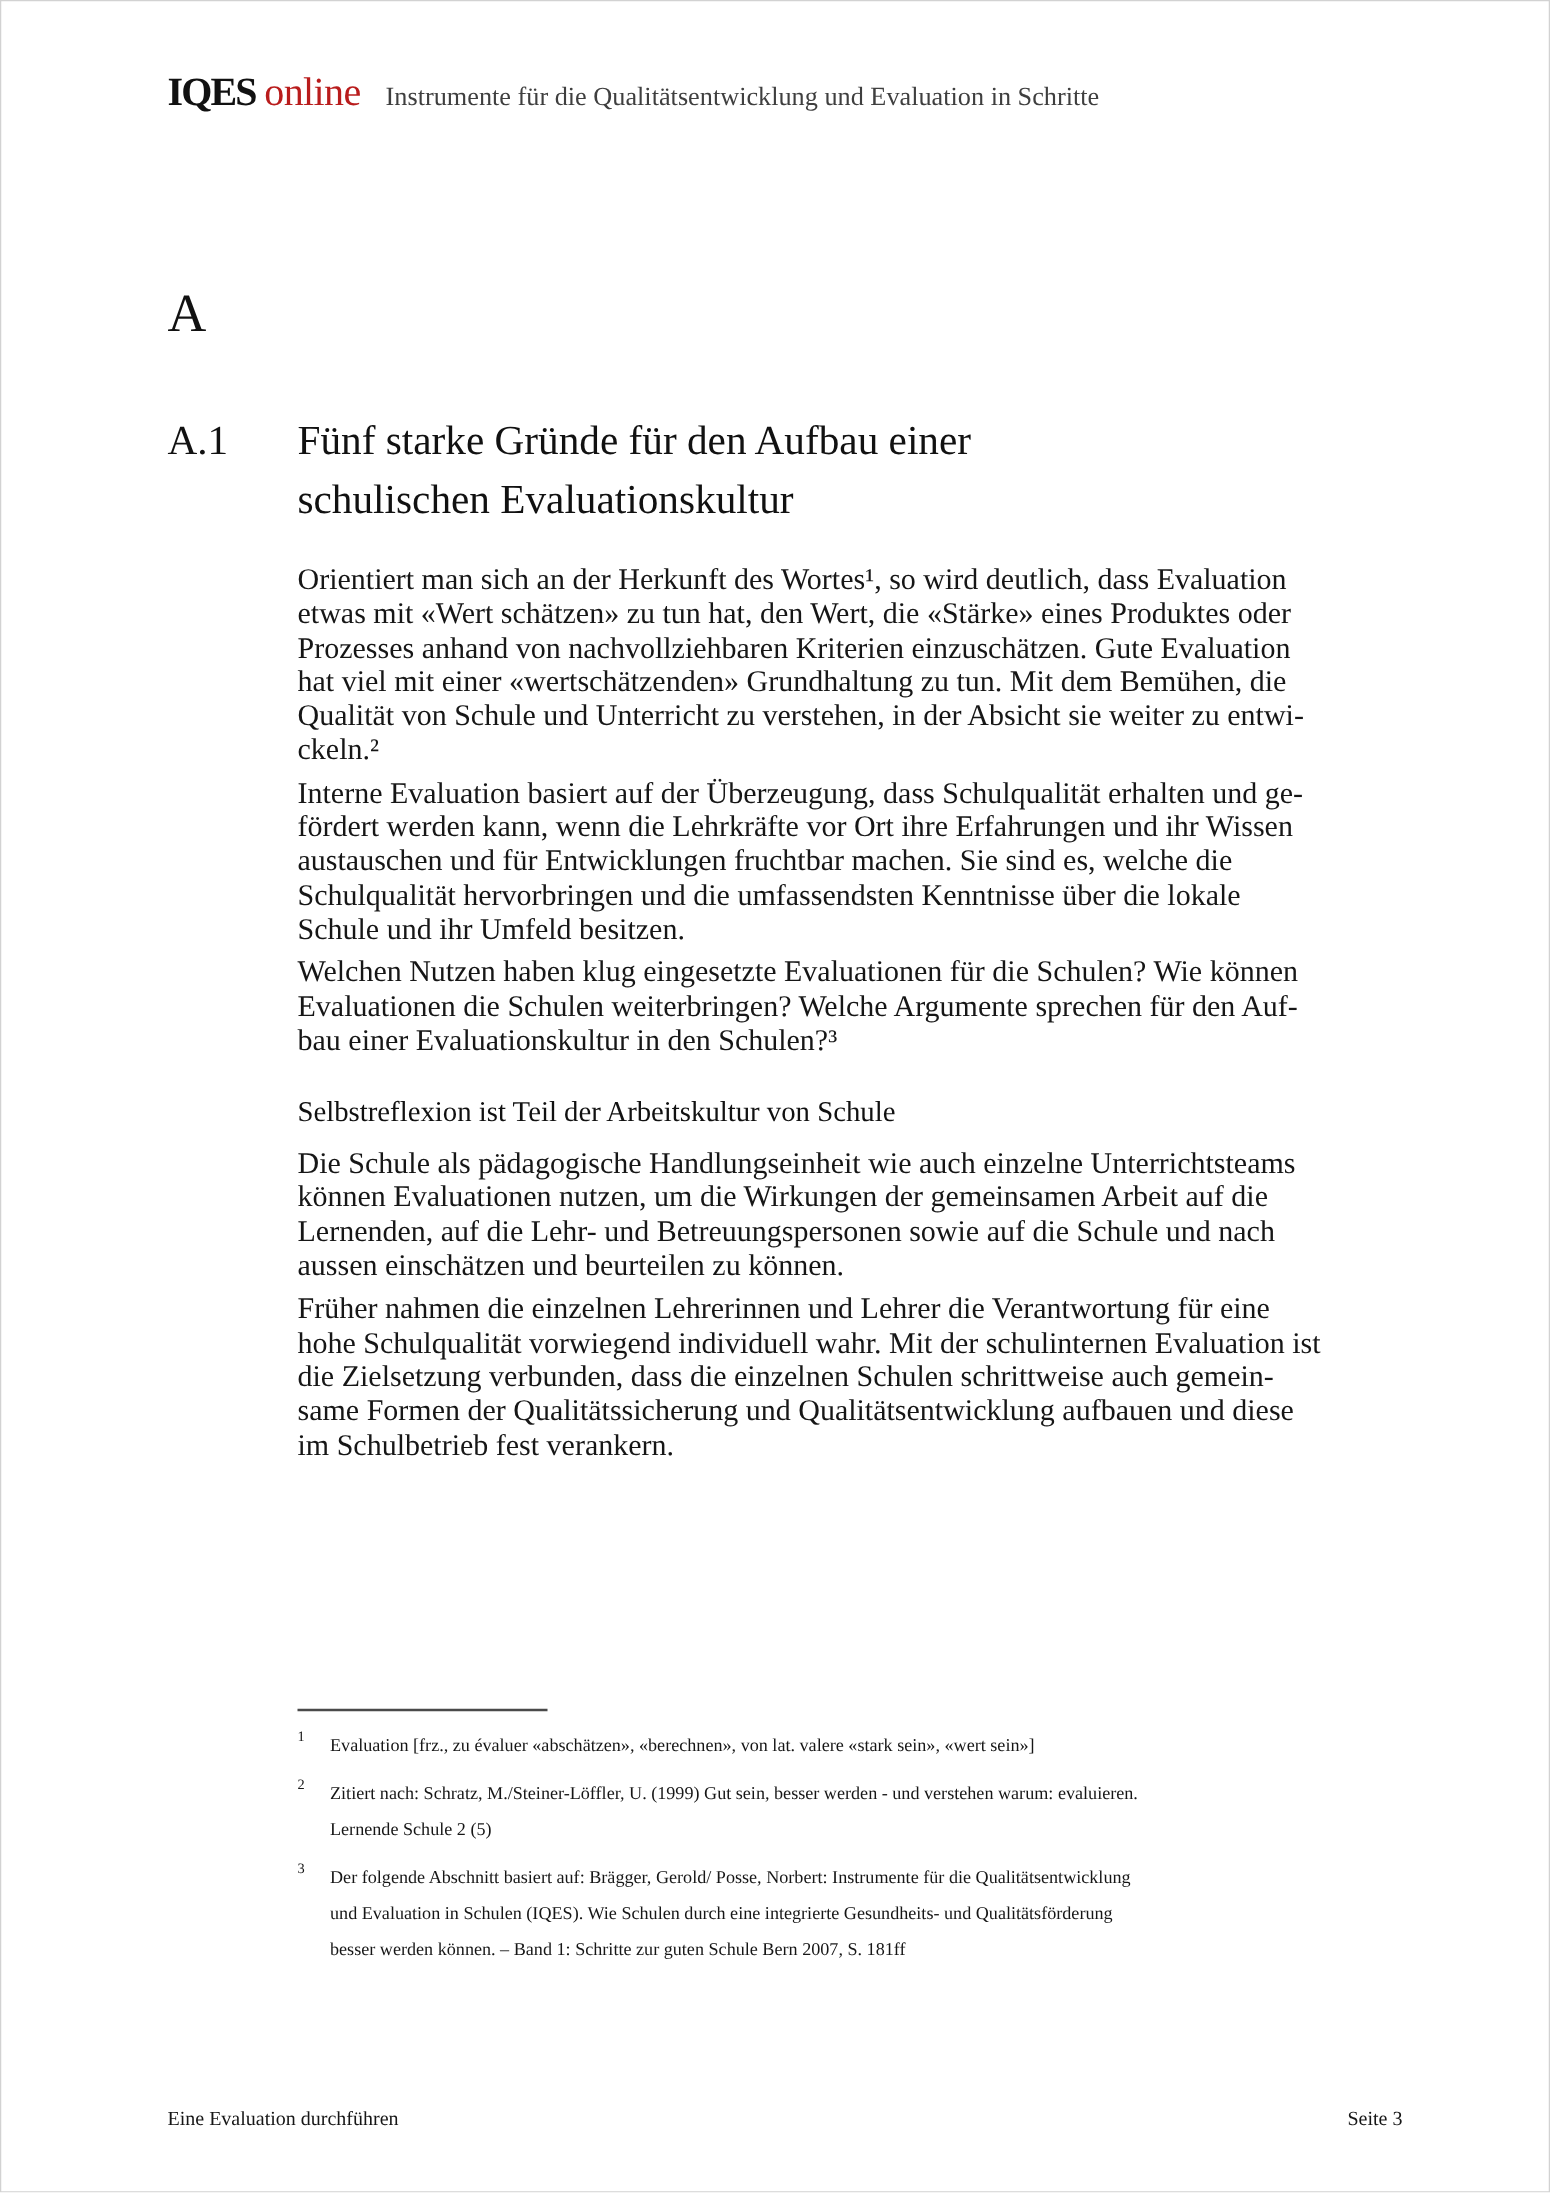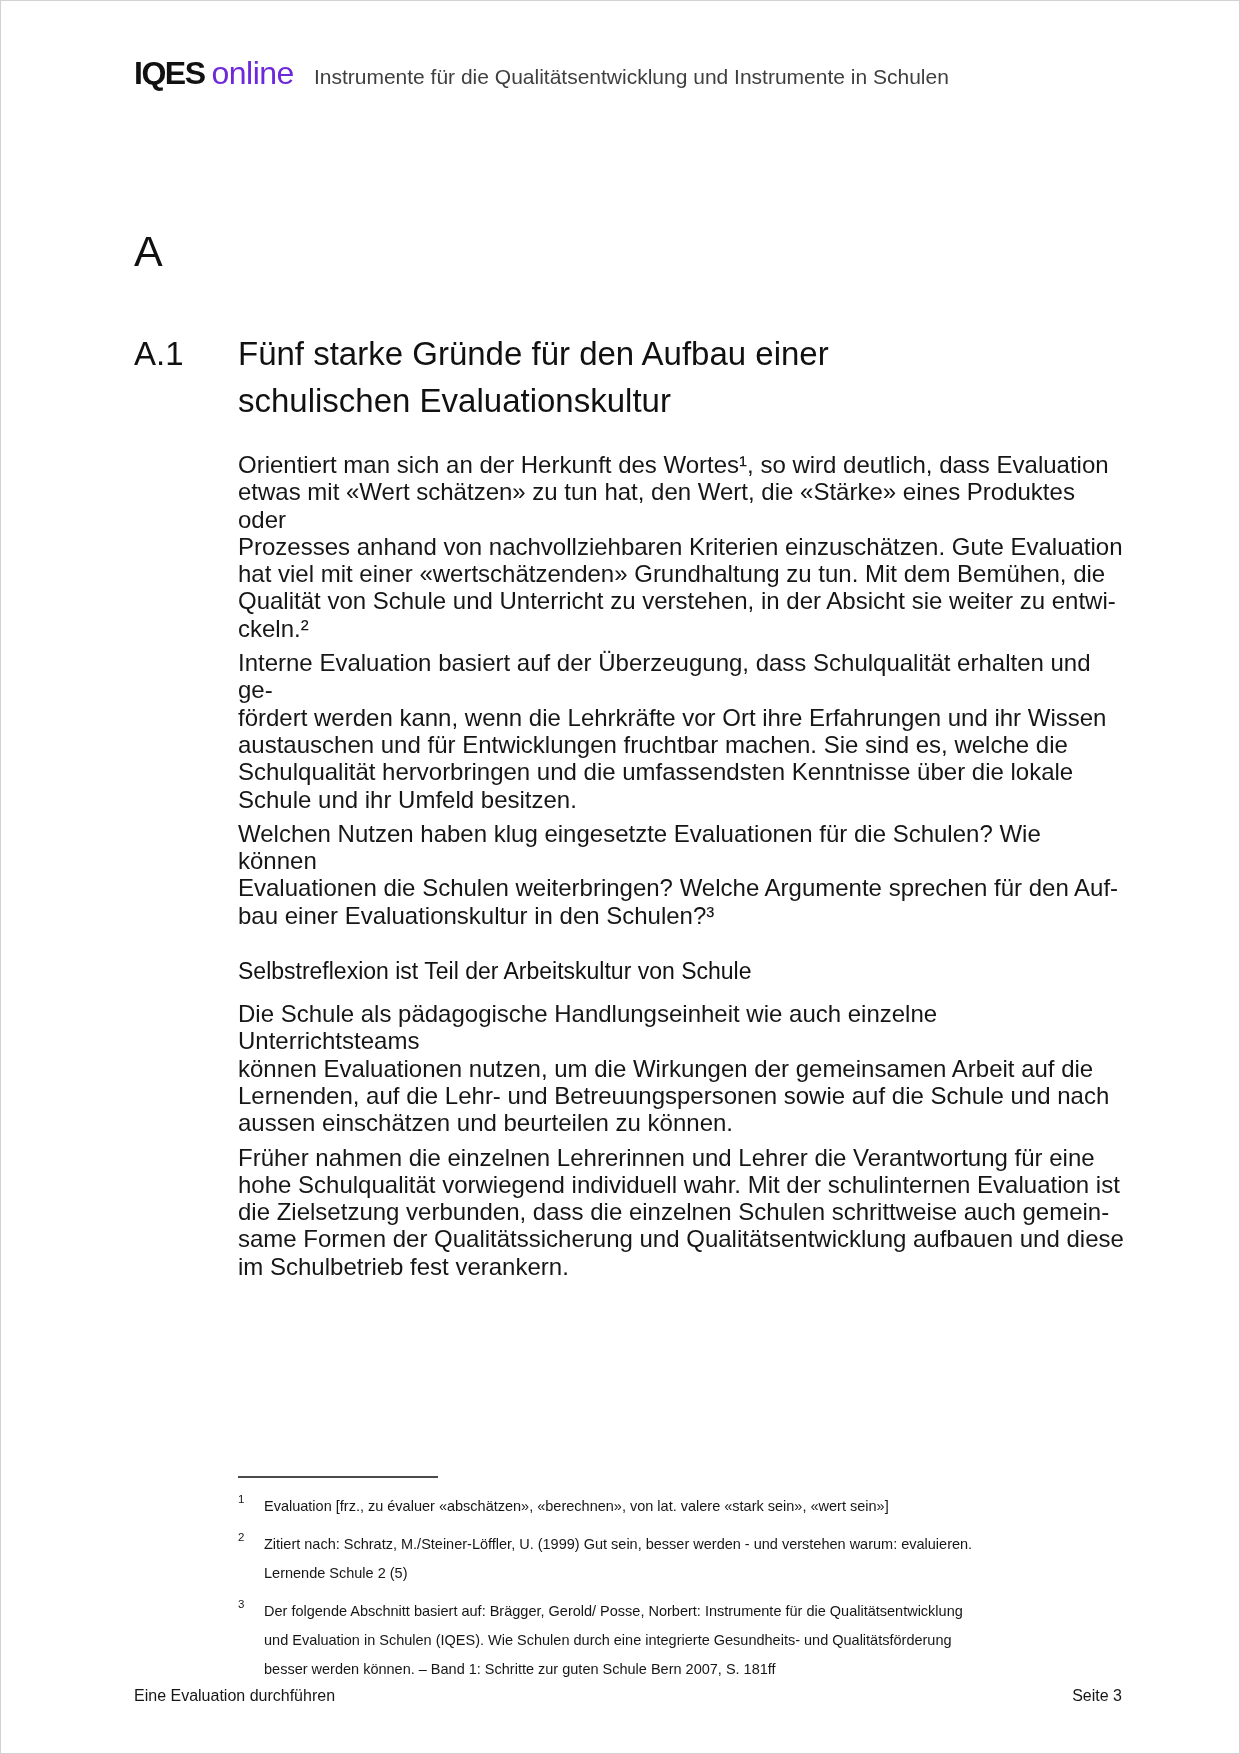--- a/index.html
+++ b/index.html
@@ -2,31 +2,31 @@
 <html lang="de"><head>
 <meta charset="utf-8">
 <style>
   html,body{margin:0;padding:0;background:#ffffff;}
   .page{
     position:relative;
     width:1240px;height:1754px;
     background:#ffffff;
     box-sizing:border-box;
     border:1px solid #d2d2d2;
-    font-family:Liberation Sans, sans-serif;
+    font-family:Liberation Serif, serif;
     color:#161616;
     overflow:hidden;
   }
   
   .header{
     position:absolute;top:54px;left:133px;right:117px;
     display:flex;align-items:baseline;white-space:nowrap;
   }
   .logo-iqes{font-size:32px;font-weight:700;letter-spacing:-1.5px;color:#111;}
-  .logo-online{font-size:32px;font-weight:400;letter-spacing:-0.5px;color:#6d28d9;margin-left:7px;text-align:right;}
+  .logo-online{font-size:32px;font-weight:400;letter-spacing:-0.5px;color:#b91c1c;margin-left:7px;text-align:right;}
   .tagline{font-size:21px;color:#3f3f3f;margin-left:20px;}
 
   
   .content{position:absolute;top:222px;left:133px;width:990px;}
   .h-row{display:grid;grid-template-columns:104px 1fr;}
   .chapter-label,.chapter-title{font-size:43px;line-height:57px;font-weight:400;color:#111;}
   .section-row{margin-top:50px;}
   .section-label,.section-title{font-size:33px;line-height:47px;font-weight:400;color:#111;}
 
   .body-text{margin-left:104px;margin-top:27px;}
@@ -51,21 +51,21 @@
   }
 </style>
 </head>
 <body>
 
 <div class="page">
 
   <div class="header">
     <span class="logo-iqes">IQES</span>
     <span class="logo-online">online</span>
-    <span class="tagline">Instrumente für die Qualitätsentwicklung und Instrumente in Schulen</span>
+    <span class="tagline">Instrumente für die Qualitätsentwicklung und Evaluation in Schritte</span>
   </div>
 
   <div class="content">
 
     <div class="h-row">
       <div class="chapter-label">A</div>
     </div>
 
     <div class="h-row section-row">
       <div class="section-label">A.1</div>

